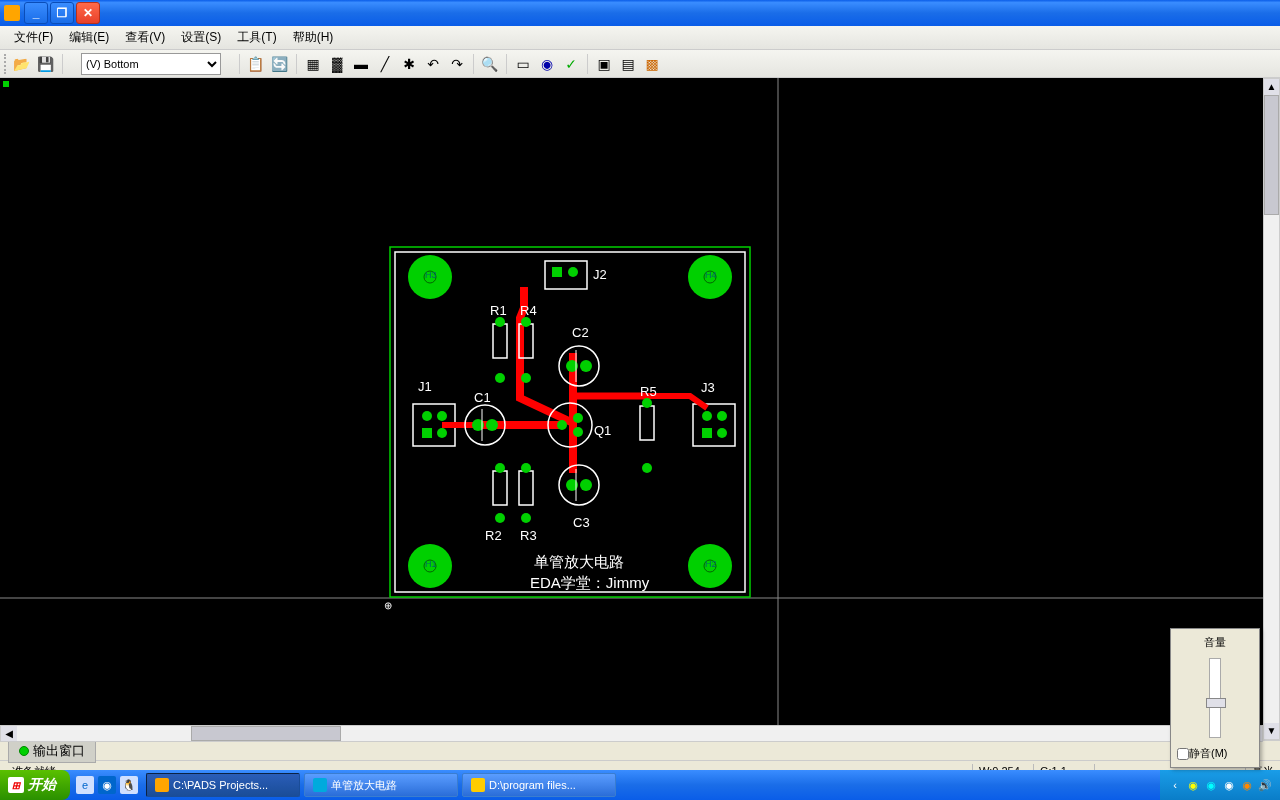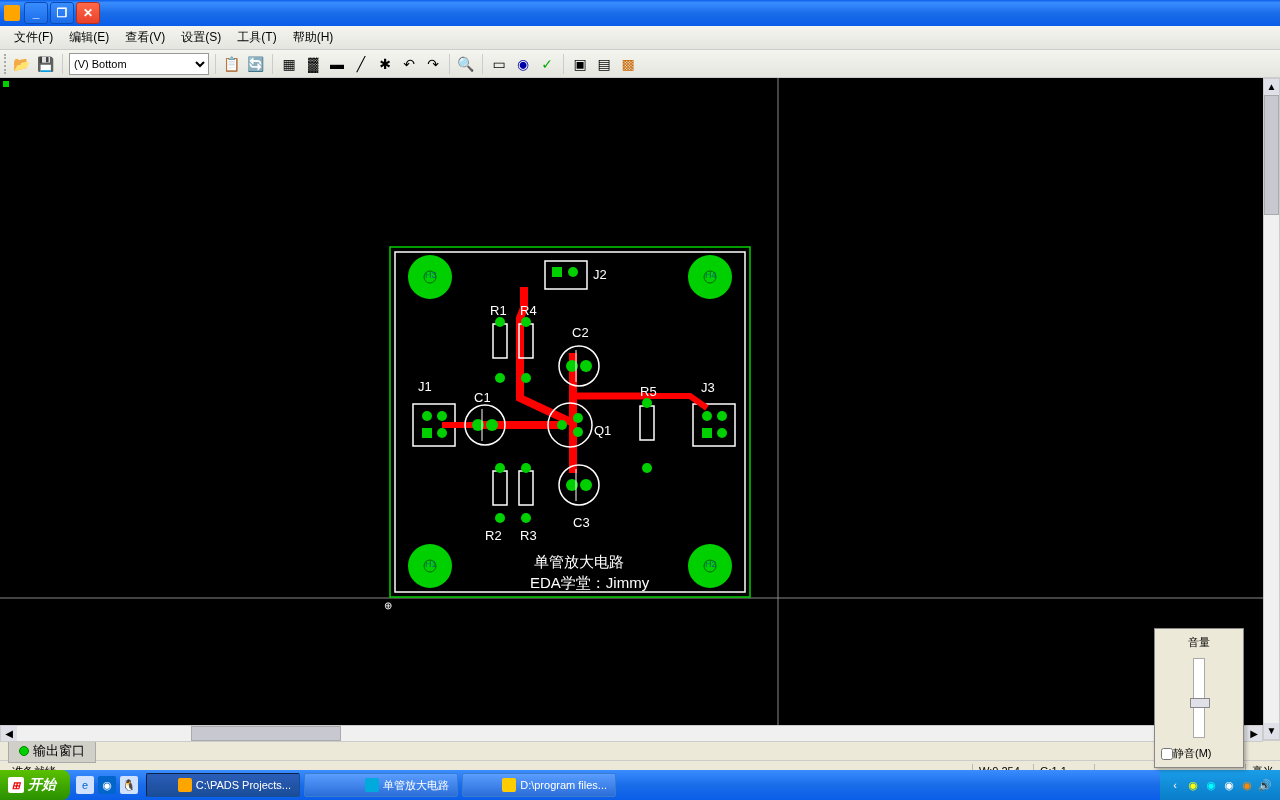--- a/index.html
+++ b/index.html
@@ -15,21 +15,21 @@
 .win-btn.close { background: linear-gradient(to bottom, #ff6a4a, #e8412a); border: 1px solid #b8301a; }
 
 
 .menubar { height: 24px; background: linear-gradient(to bottom, #f5f5f0, #e5e5e0); display: flex; align-items: center; padding: 0 6px; font-size: 12px; border-bottom: 1px solid #ccc; }
 .menubar .item { padding: 2px 8px; cursor: pointer; }
 
 
 .toolbar { height: 28px; background: linear-gradient(to bottom, #f5f5f0, #e5e5e0); display: flex; align-items: center; padding: 0 4px; border-bottom: 1px solid #ccc; }
 .toolbar .grip { width: 4px; height: 20px; border-left: 2px dotted #aaa; margin-right: 2px; }
 .tool-btn { width: 22px; height: 22px; margin: 0 1px; display: flex; align-items: center; justify-content: center; cursor: pointer; font-size: 14px; border: 1px solid transparent; }
-.layer-select { width: 140px; height: 22px; font-size: 11px; border: 1px solid #999; background: white; margin: 0 2px; }
+.layer-select { width: 140px; height: 22px; font-size: 11px; border: 1px solid #999; background: white; margin: 0 14px; }
 .toolbar-sep { width: 1px; height: 20px; background: #ccc; margin: 0 4px; }
 
 
 .canvas-area { position: relative; background: black; height: 662px; }
 .canvas-area svg { position: absolute; top: 0; left: 0; }
 .origin-marker { position: absolute; left: 384px; top: 522px; color: white; font-size: 10px; }
 
 
 .vscroll { position: absolute; right: 0; top: 78px; width: 17px; height: 662px; background: #f0f0f0; border: 1px solid #ccc; }
 .vscroll .thumb { position: absolute; top: 16px; width: 100%; height: 120px; background: #c8c8d0; border: 1px solid #aaa; }
@@ -43,33 +43,33 @@
 .output-tab { display: flex; align-items: center; gap: 4px; background: #d0d0c8; padding: 2px 10px; border: 1px solid #aaa; }
 .output-dot { width: 10px; height: 10px; background: #00d000; border-radius: 50%; border: 1px solid #080; }
 
 
 .statusbar { height: 21px; background: #ece9d8; display: flex; align-items: center; font-size: 11px; border-top: 1px solid #ccc; padding-left: 6px; }
 .statusbar .cell { padding: 0 6px; }
 .statusbar .spacer { flex: 1; }
 .statusbar .sep { width: 1px; height: 14px; background: #bbb; }
 
 
-.volume-panel { position: absolute; right: 36px; bottom: 32px; width: 90px; background: #ece9d8; border: 1px solid #888; box-shadow: 2px 2px 4px rgba(0,0,0,0.3); padding: 6px; font-size: 11px; text-align: center; z-index: 100; }
+.volume-panel { position: absolute; right: 20px; bottom: 32px; width: 90px; background: #ece9d8; border: 1px solid #888; box-shadow: 2px 2px 4px rgba(0,0,0,0.3); padding: 6px; font-size: 11px; text-align: center; z-index: 100; }
 .volume-panel .slider { width: 12px; height: 80px; background: #fff; border: 1px solid #aaa; margin: 8px auto; position: relative; }
 .volume-panel .slider .thumb { position: absolute; left: -4px; top: 50%; width: 20px; height: 10px; background: #e0e0e8; border: 1px solid #888; }
 .volume-panel .mute { display: flex; align-items: center; }
 .volume-panel .mute input { width: 12px; height: 12px; }
 
 
 .taskbar { position: absolute; bottom: 0; width: 100%; height: 30px; background: linear-gradient(to bottom, #3a8dff 0%, #1a6de8 50%, #0a5de8 100%); display: flex; align-items: center; font-size: 11px; color: white; }
 .start-btn { background: linear-gradient(to bottom, #5ac000, #2a9000); height: 30px; padding: 0 14px 0 8px; display: flex; align-items: center; font-weight: bold; font-style: italic; font-size: 14px; border-radius: 0 8px 8px 0; gap: 4px; cursor: pointer; }
 .start-btn .flag { width: 16px; height: 16px; background: white; border-radius: 2px; font-size: 10px; color: #e00; display: flex; align-items: center; justify-content: center; }
 .quick-launch { display: flex; gap: 4px; padding: 0 6px; }
 .quick-launch .qicon { width: 18px; height: 18px; background: #d0e0ff; border-radius: 2px; font-size: 11px; display: flex; align-items: center; justify-content: center; cursor: pointer; }
-.task-btn { background: linear-gradient(to bottom, #5a9dff, #2a6dd8); height: 24px; padding: 0 8px; display: flex; align-items: center; gap: 4px; border-radius: 2px; margin: 0 2px; min-width: 154px; cursor: pointer; border: 1px solid #3a7dd0; justify-content: flex-end; }
+.task-btn { background: linear-gradient(to bottom, #5a9dff, #2a6dd8); height: 24px; padding: 0 8px; display: flex; align-items: center; gap: 4px; border-radius: 2px; margin: 0 2px; min-width: 154px; cursor: pointer; border: 1px solid #3a7dd0; }
 .task-btn.active { background: linear-gradient(to bottom, #2a5db8, #1a4d98); border: 1px inset #1a4d98; }
 .task-btn .ticon { width: 14px; height: 14px; background: #ffa500; border-radius: 2px; }
 .tray { margin-left: auto; display: flex; align-items: center; gap: 4px; padding: 0 8px; background: linear-gradient(to bottom, #1a9de8, #0a7dc8); height: 30px; }
 .tray .ticon { width: 14px; height: 14px; font-size: 11px; display: flex; align-items: center; justify-content: center; }
 </style>
 </head>
 <body>
 
 <div class="titlebar">
   <div class="app-icon"></div>

